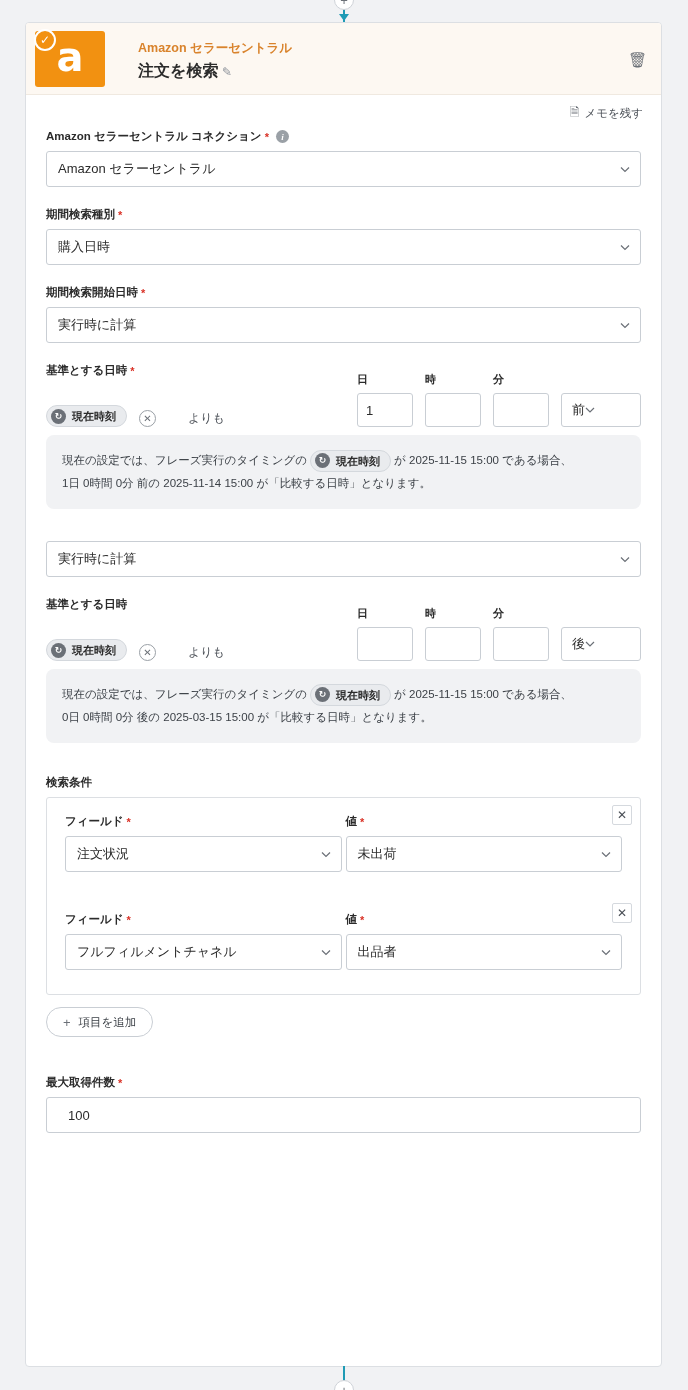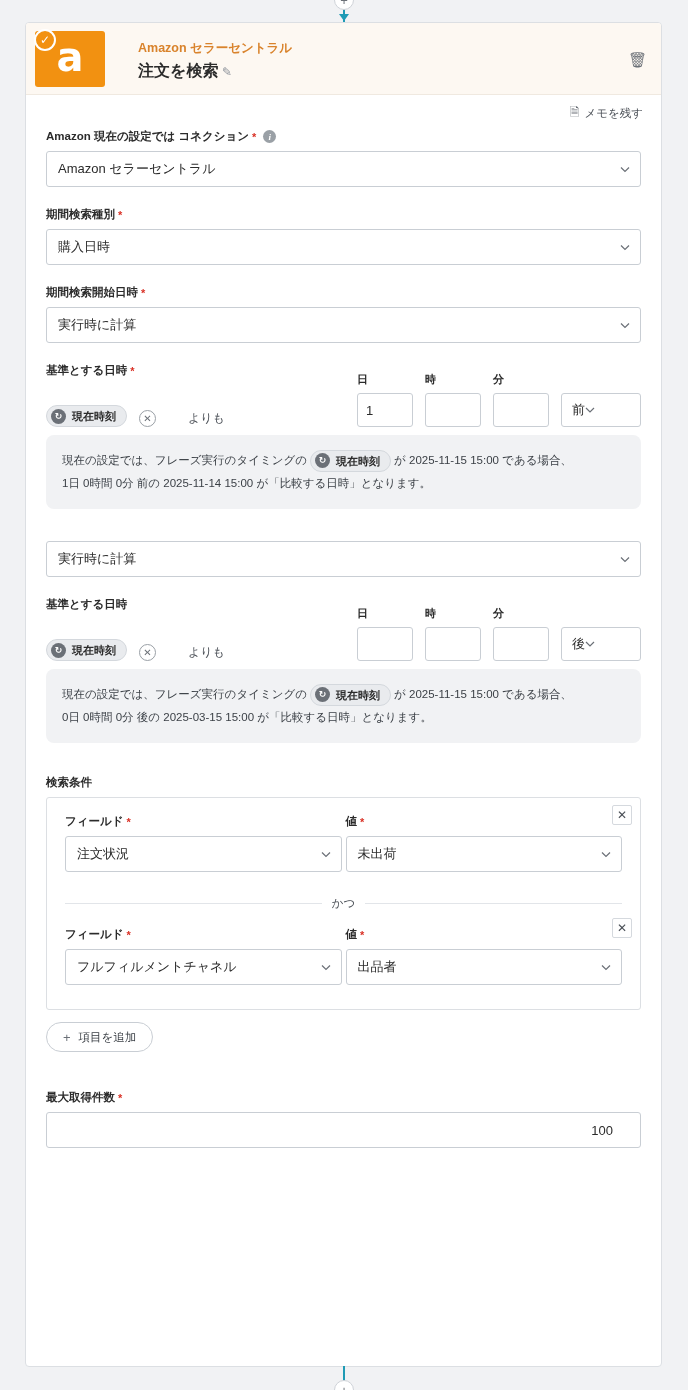--- a/index.html
+++ b/index.html
@@ -194,23 +194,22 @@
     margin-top: 12px;
     display: inline-flex; align-items: center; gap: 8px;
     height: 30px; padding: 0 16px; border-radius: 15px;
     border: 1px solid #c9ced4; background: #fff;
     font-size: 11.5px; color: #3a3f45; cursor: pointer;
   }
   .add-btn .plus { font-size: 13px; color: #6b7077; }
 
   .text-input {
     width: 100%; height: 36px; border: 1px solid #c9ced4; border-radius: 3px;
-    background: #fff; font-size: 13px; color: #2b2b2b; padding: 0 27px;
+    background: #fff; font-size: 13px; color: #2b2b2b; padding: 0 21px;
     font-family: inherit;
-    text-align: right;
   }
   .sec-gap { height: 18px; }
 </style>
 </head>
 <body>
 
 <div class="connector-top"></div>
 <div class="connector-arrow"></div>
 <div class="plus-top">+</div>
 
@@ -231,21 +230,21 @@
     <div class="memo-link">
       <span class="memo-icon">🗎</span>
       <span>メモを残す</span>
     </div>
   </div>
 
   <div class="body">
 
     <div class="field">
       <div class="label">
-        <span>Amazon 現在の設定では コネクション</span>
+        <span>Amazon セラーセントラル コネクション</span>
         <span class="req">*</span>
         <span class="info-icon">i</span>
       </div>
       <div class="select">
         <span>Amazon セラーセントラル</span>
         <span class="chev">
           <svg viewBox="0 0 10 10" width="10" height="10">
               <path d="M1 3 L5 7 L9 3" fill="none" stroke="#6b7077" stroke-width="1.2"></path>
             </svg>
         </span>
@@ -418,23 +417,20 @@
                 <span class="chev">
                   <svg viewBox="0 0 10 10" width="10" height="10">
                       <path d="M1 3 L5 7 L9 3" fill="none" stroke="#6b7077" stroke-width="1.2"></path>
                     </svg>
                 </span>
               </div>
             </div>
           </div>
         </div>
 
-        <div class="katsu">
-          <span>かつ</span>
-        </div>
 
         <div class="cond-item">
           <div class="cond-x">✕</div>
           <div class="cond-grid">
             <div class="cond-col">
               <div class="label">
                 <span>フィールド</span>
                 <span class="req">*</span>
               </div>
               <div class="select">

